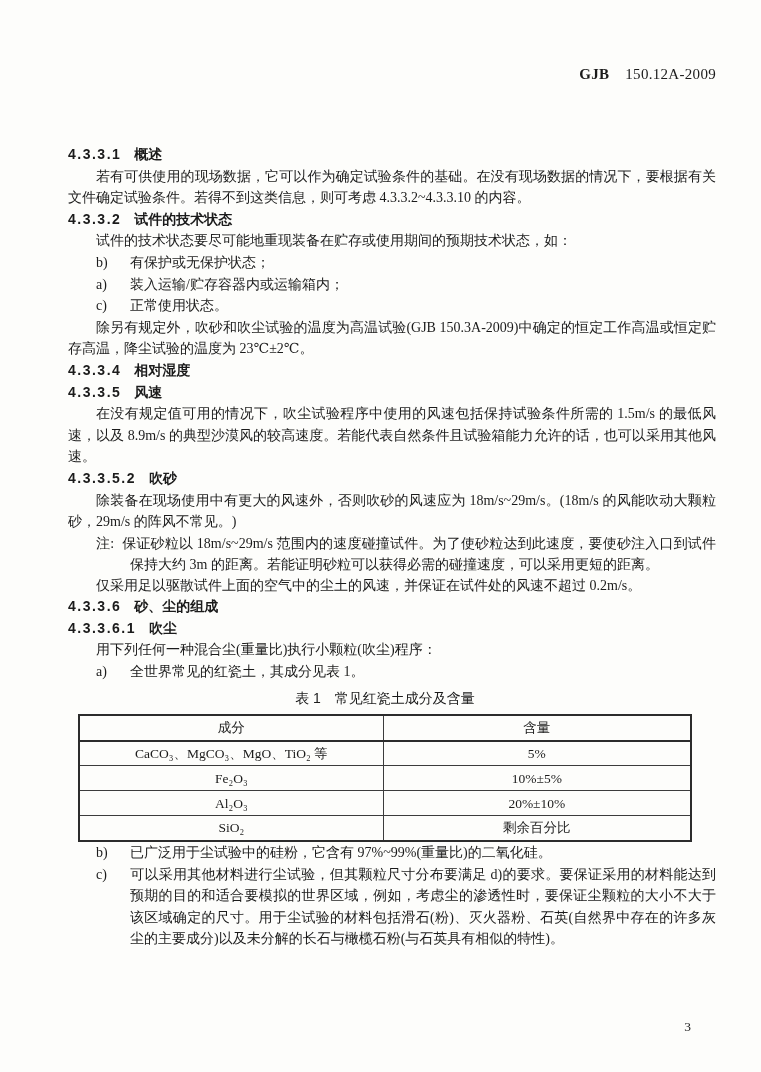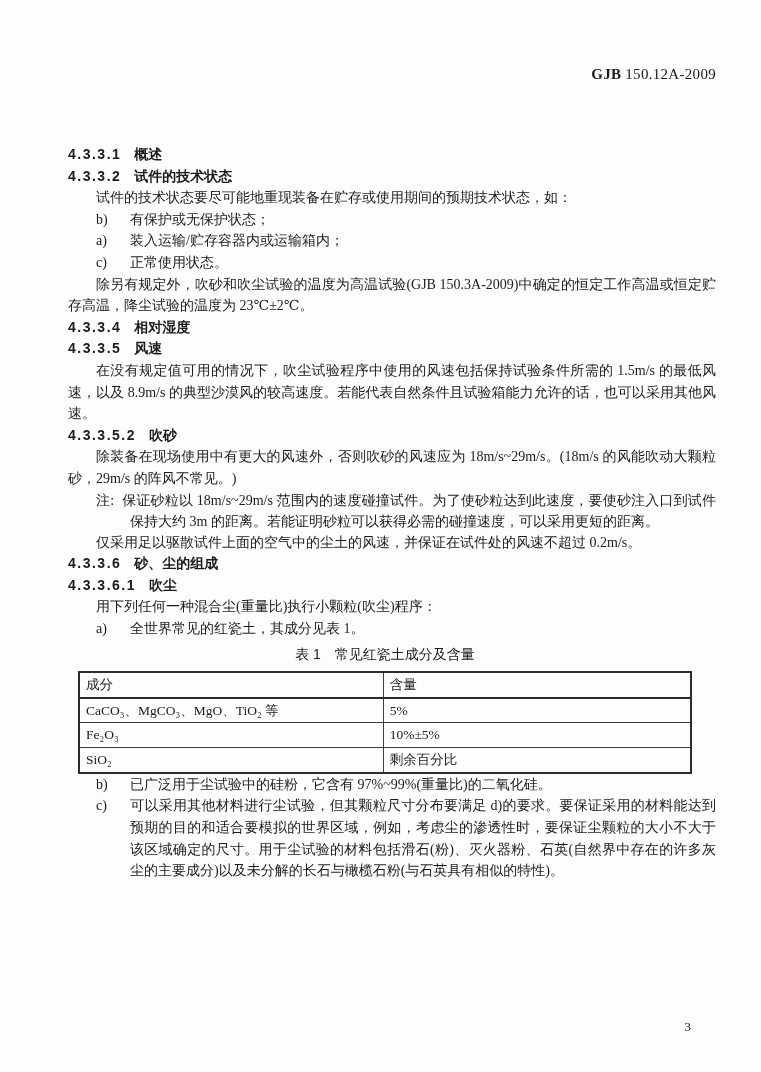--- a/index.html
+++ b/index.html
@@ -18,21 +18,21 @@
   }
   .doc-header {
     position: absolute;
     top: 66px; right: 45px;
     font-size: 15px;
     letter-spacing: 0.3px;
     white-space: nowrap;
   }
   .doc-header .code-prefix {
     font-weight: bold;
-    margin-right: 4px;
+    margin-right: 16px;
   }
   .content {
     position: absolute;
     left: 68px; top: 100px;
     width: 648px;
     font-size: 14px;
     line-height: 21.6px;
     text-align: justify;
     margin-top: 44px;
   }
@@ -70,21 +70,21 @@
   }
   table.data-table {
     border-collapse: collapse;
     width: 614px;
     margin-left: 10px;
     font-size: 13.5px;
     border: 2px solid #2c2c2c;
   }
   table.data-table th, table.data-table td {
     border: 1px solid #3c3c3c;
-    text-align: left;
+    text-align: center;
     height: 25px;
     padding: 1px 6px;
     font-weight: normal;
   }
   table.data-table th {
     border-bottom: 2px solid #2c2c2c;
   }
   table.data-table col.c1 { width: 49.7%; }
   .page-number {
     position: absolute;
@@ -99,20 +99,21 @@
 
   <div class="doc-header">
     <span class="code-prefix">GJB</span><span class="code-number">150.12A-2009</span>
   </div>
 
   <div class="content">
 
     <div class="heading">
       <span class="num">4.3.3.1</span><span>概述</span>
     </div>
+    <div class="para">若有可供使用的现场数据，它可以作为确定试验条件的基础。在没有现场数据的情况下，要根据有关文件确定试验条件。若得不到这类信息，则可考虑 4.3.3.2~4.3.3.10 的内容。</div>
 
     <div class="heading">
       <span class="num">4.3.3.2</span><span>试件的技术状态</span>
     </div>
     <div class="para">试件的技术状态要尽可能地重现装备在贮存或使用期间的预期技术状态，如：</div>
     <div class="item">
       <span class="label">b)</span><span>有保护或无保护状态；</span>
     </div>
     <div class="item">
       <span class="label">a)</span><span>装入运输/贮存容器内或运输箱内；</span>
@@ -166,20 +167,24 @@
       </tr>
       <tr>
         <td>CaCO₃、MgCO₃、MgO、TiO₂ 等</td>
         <td>5%</td>
       </tr>
       <tr>
         <td>Fe₂O₃</td>
         <td>10%±5%</td>
       </tr>
       <tr>
+        <td>Al₂O₃</td>
+        <td>20%±10%</td>
+      </tr>
+      <tr>
         <td>SiO₂</td>
         <td>剩余百分比</td>
       </tr>
     </tbody>
       </table>
 
     <div class="item">
       <span class="label">b)</span><span>已广泛用于尘试验中的硅粉，它含有 97%~99%(重量比)的二氧化硅。</span>
     </div>
     <div class="item">

